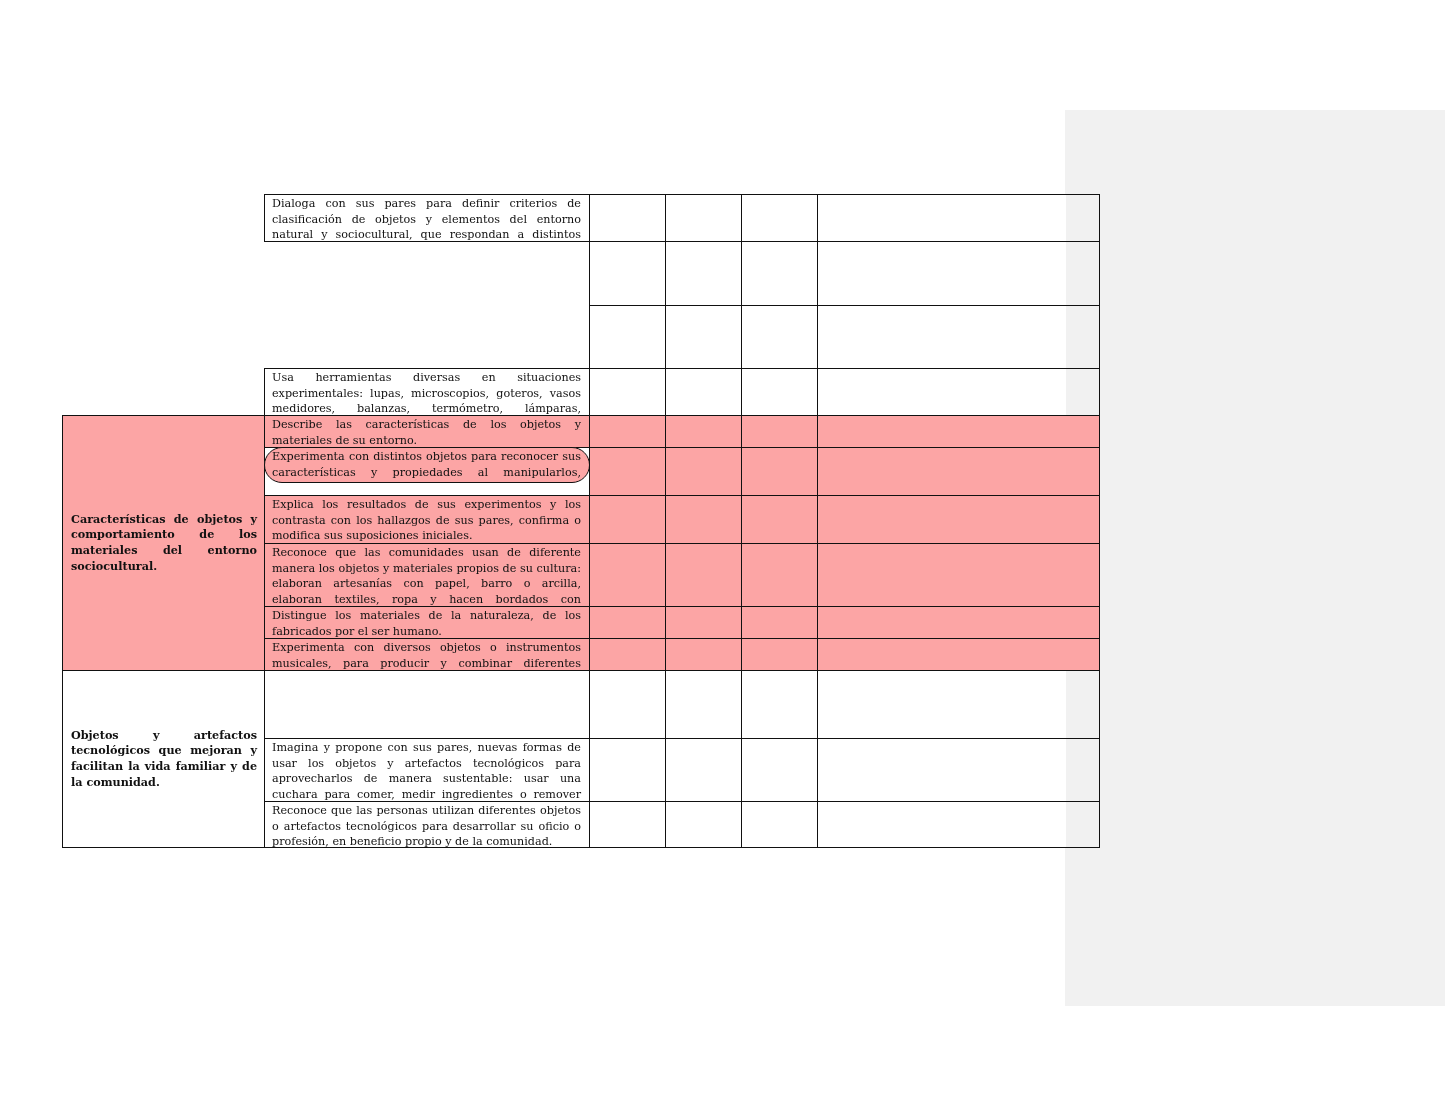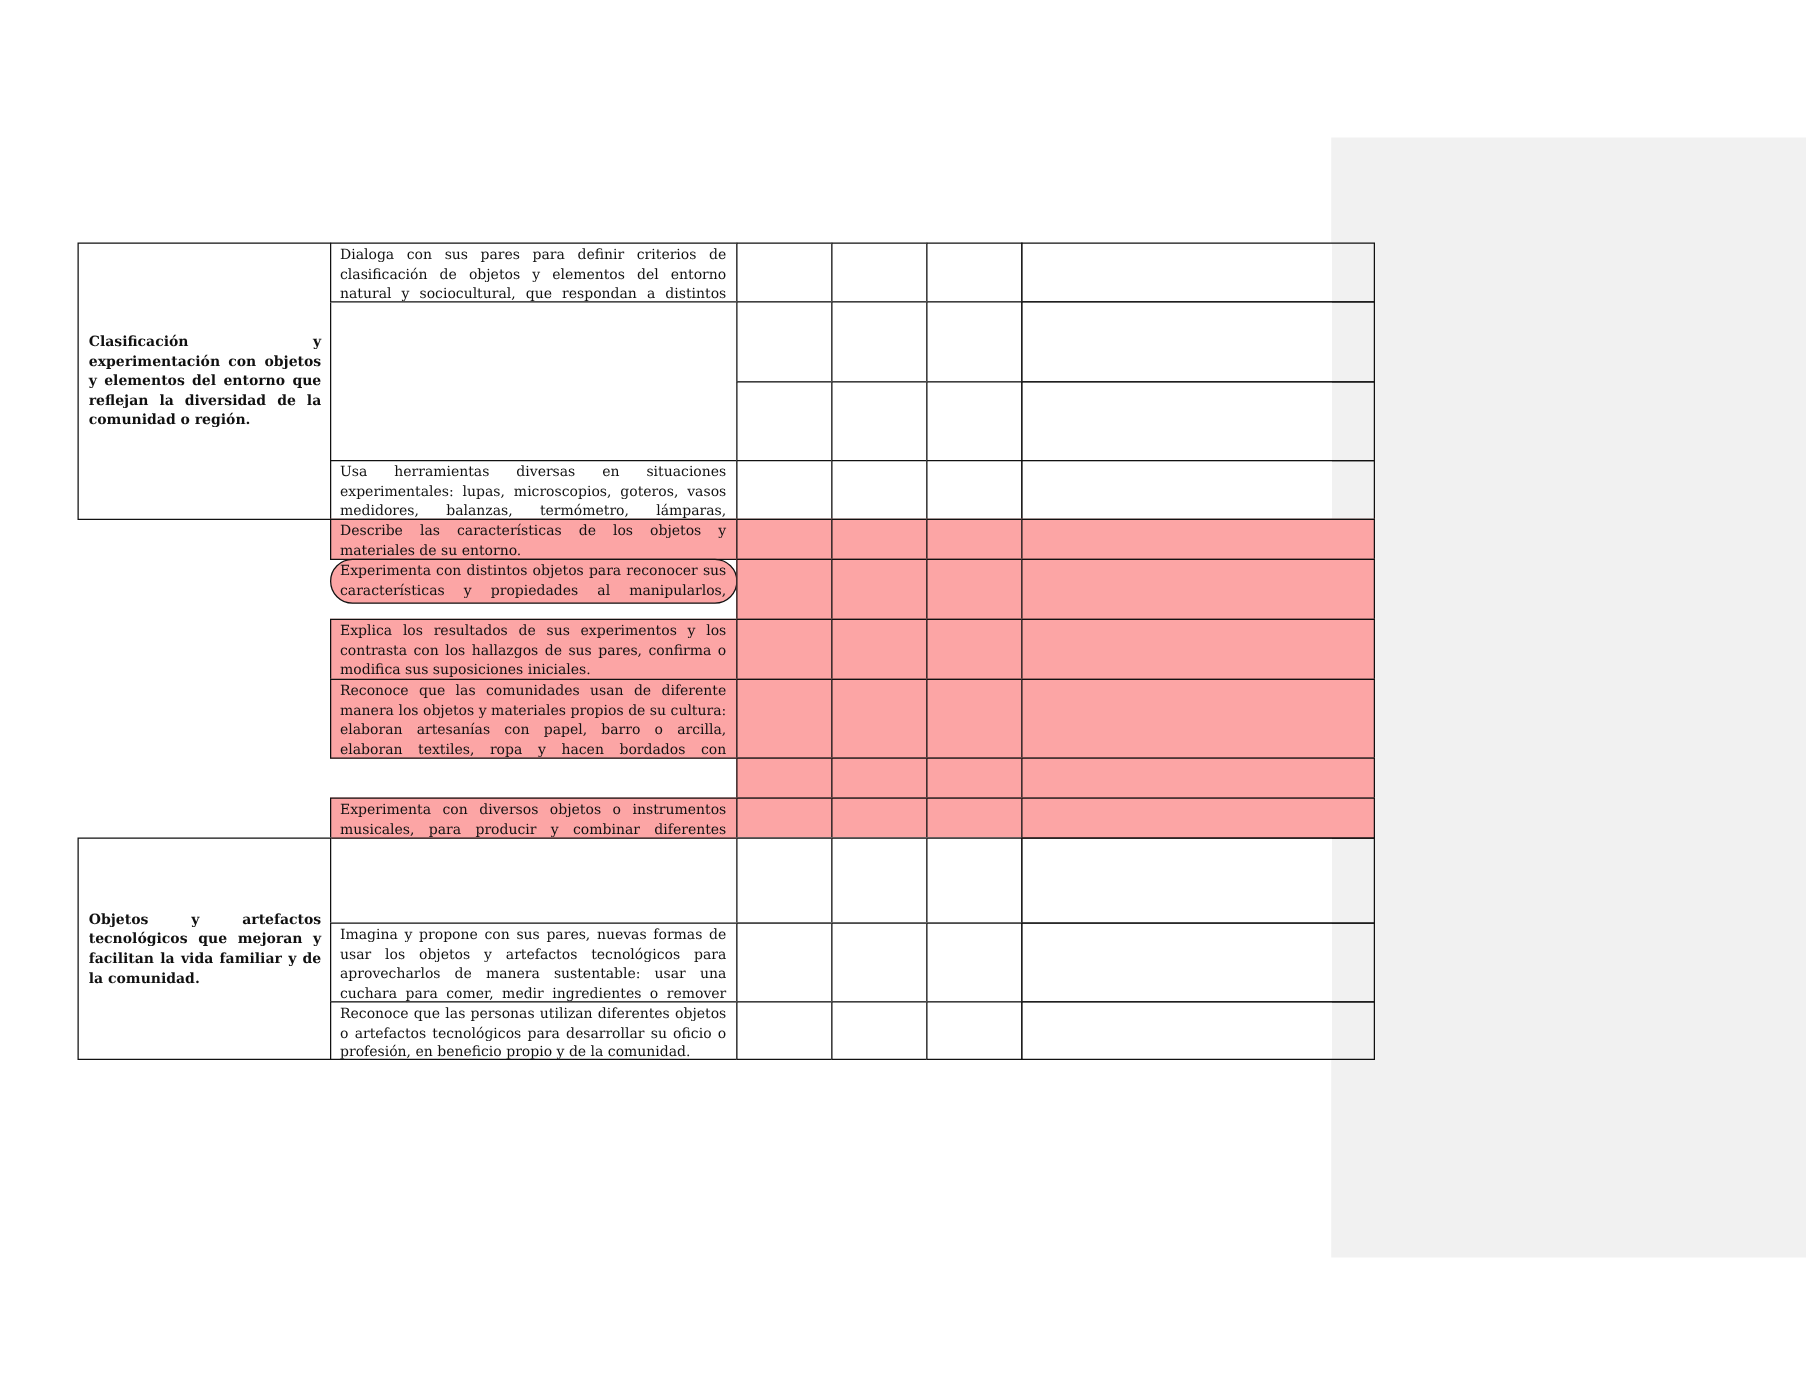--- a/index.html
+++ b/index.html
@@ -39,23 +39,20 @@
     .desc.vcenter { display: flex; align-items: center; }
     .desc.vcenter span { display: block; width: 100%; }
   </style>
 </head>
 <body>
 
 <div class="comment-pane"></div>
 
 <div class="tbl">
 
-  <div class="cell white-bg topic" style="left:0;top:0;width:203px;height:222px;">
-    <span>Clasificación y experimentación con objetos y elementos del entorno que reflejan la diversidad de la comunidad o región.</span>
-  </div>
 
   <div class="cell white-bg desc" style="left:202px;top:0;width:326px;height:48px;"><span>Dialoga con sus pares para definir criterios de clasificación de objetos y elementos del entorno natural y sociocultural, que respondan a distintos propósitos.</span></div>
   <div class="cell white-bg" style="left:527px;top:0;width:77px;height:48px;"></div>
   <div class="cell white-bg" style="left:603px;top:0;width:77px;height:48px;"></div>
   <div class="cell white-bg" style="left:679px;top:0;width:77px;height:48px;"></div>
   <div class="cell white-partial" style="left:755px;top:0;width:283px;height:48px;"></div>
 
   <div class="cell white-bg" style="left:527px;top:47px;width:77px;height:65px;"></div>
   <div class="cell white-bg" style="left:603px;top:47px;width:77px;height:65px;"></div>
   <div class="cell white-bg" style="left:679px;top:47px;width:77px;height:65px;"></div>
@@ -65,20 +62,23 @@
   <div class="cell white-bg" style="left:603px;top:111px;width:77px;height:64px;"></div>
   <div class="cell white-bg" style="left:679px;top:111px;width:77px;height:64px;"></div>
   <div class="cell white-partial" style="left:755px;top:111px;width:283px;height:64px;"></div>
 
   <div class="cell white-bg desc" style="left:202px;top:174px;width:326px;height:48px;"><span>Usa herramientas diversas en situaciones experimentales: lupas, microscopios, goteros, vasos medidores, balanzas, termómetro, lámparas, cernidores, entre otros.</span></div>
   <div class="cell white-bg" style="left:527px;top:174px;width:77px;height:48px;"></div>
   <div class="cell white-bg" style="left:603px;top:174px;width:77px;height:48px;"></div>
   <div class="cell white-bg" style="left:679px;top:174px;width:77px;height:48px;"></div>
   <div class="cell white-partial" style="left:755px;top:174px;width:283px;height:48px;"></div>
 
+  <div class="cell blue topic" style="left:0;top:221px;width:203px;height:256px;">
+    <span>Características de objetos y comportamiento de los materiales del entorno sociocultural.</span>
+  </div>
 
   <div class="cell blue desc" style="left:202px;top:221px;width:326px;height:33px;"><span>Describe las características de los objetos y materiales de su entorno.</span></div>
   <div class="cell blue" style="left:527px;top:221px;width:77px;height:33px;"></div>
   <div class="cell blue" style="left:603px;top:221px;width:77px;height:33px;"></div>
   <div class="cell blue" style="left:679px;top:221px;width:77px;height:33px;"></div>
   <div class="cell blue" style="left:755px;top:221px;width:283px;height:33px;"></div>
 
   <div class="cell blue desc" style="left:202px;top:253px;width:326px;height:36px;border-radius:21px;"><span>Experimenta con distintos objetos para reconocer sus características y propiedades al manipularlos, combinarlos o transformarlos.</span></div>
   <div class="cell blue" style="left:527px;top:253px;width:77px;height:49px;"></div>
   <div class="cell blue" style="left:603px;top:253px;width:77px;height:49px;"></div>
@@ -90,20 +90,21 @@
   <div class="cell blue" style="left:603px;top:301px;width:77px;height:49px;"></div>
   <div class="cell blue" style="left:679px;top:301px;width:77px;height:49px;"></div>
   <div class="cell blue" style="left:755px;top:301px;width:283px;height:49px;"></div>
 
   <div class="cell blue desc" style="left:202px;top:349px;width:326px;height:64px;"><span>Reconoce que las comunidades usan de diferente manera los objetos y materiales propios de su cultura: elaboran artesanías con papel, barro o arcilla, elaboran textiles, ropa y hacen bordados con diferentes materiales.</span></div>
   <div class="cell blue" style="left:527px;top:349px;width:77px;height:64px;"></div>
   <div class="cell blue" style="left:603px;top:349px;width:77px;height:64px;"></div>
   <div class="cell blue" style="left:679px;top:349px;width:77px;height:64px;"></div>
   <div class="cell blue" style="left:755px;top:349px;width:283px;height:64px;"></div>
 
+  <div class="cell blue desc" style="left:202px;top:412px;width:326px;height:33px;"><span>Distingue los materiales de la naturaleza, de los fabricados por el ser humano.</span></div>
   <div class="cell blue" style="left:527px;top:412px;width:77px;height:33px;"></div>
   <div class="cell blue" style="left:603px;top:412px;width:77px;height:33px;"></div>
   <div class="cell blue" style="left:679px;top:412px;width:77px;height:33px;"></div>
   <div class="cell blue" style="left:755px;top:412px;width:283px;height:33px;"></div>
 
   <div class="cell blue desc" style="left:202px;top:444px;width:326px;height:33px;"><span>Experimenta con diversos objetos o instrumentos musicales, para producir y combinar diferentes sonidos.</span></div>
   <div class="cell blue" style="left:527px;top:444px;width:77px;height:33px;"></div>
   <div class="cell blue" style="left:603px;top:444px;width:77px;height:33px;"></div>
   <div class="cell blue" style="left:679px;top:444px;width:77px;height:33px;"></div>
   <div class="cell blue" style="left:755px;top:444px;width:283px;height:33px;"></div>

